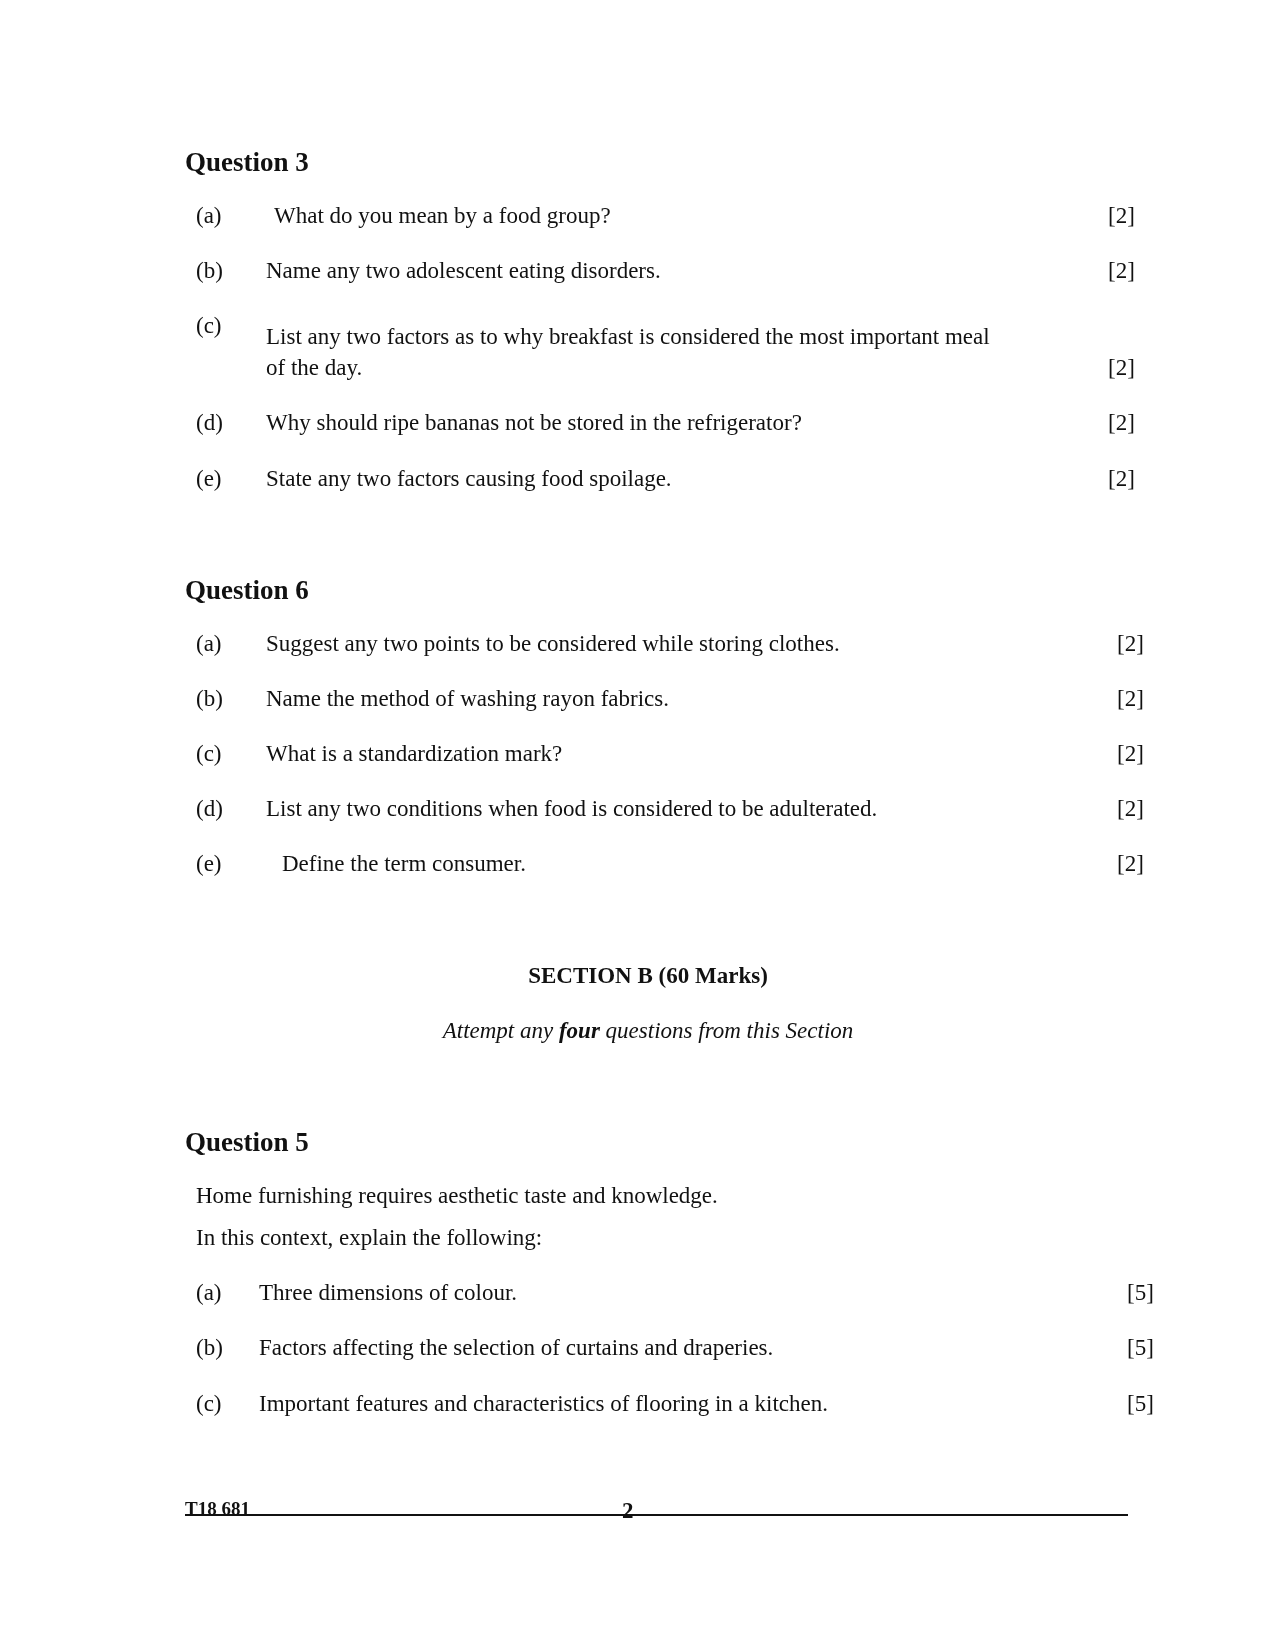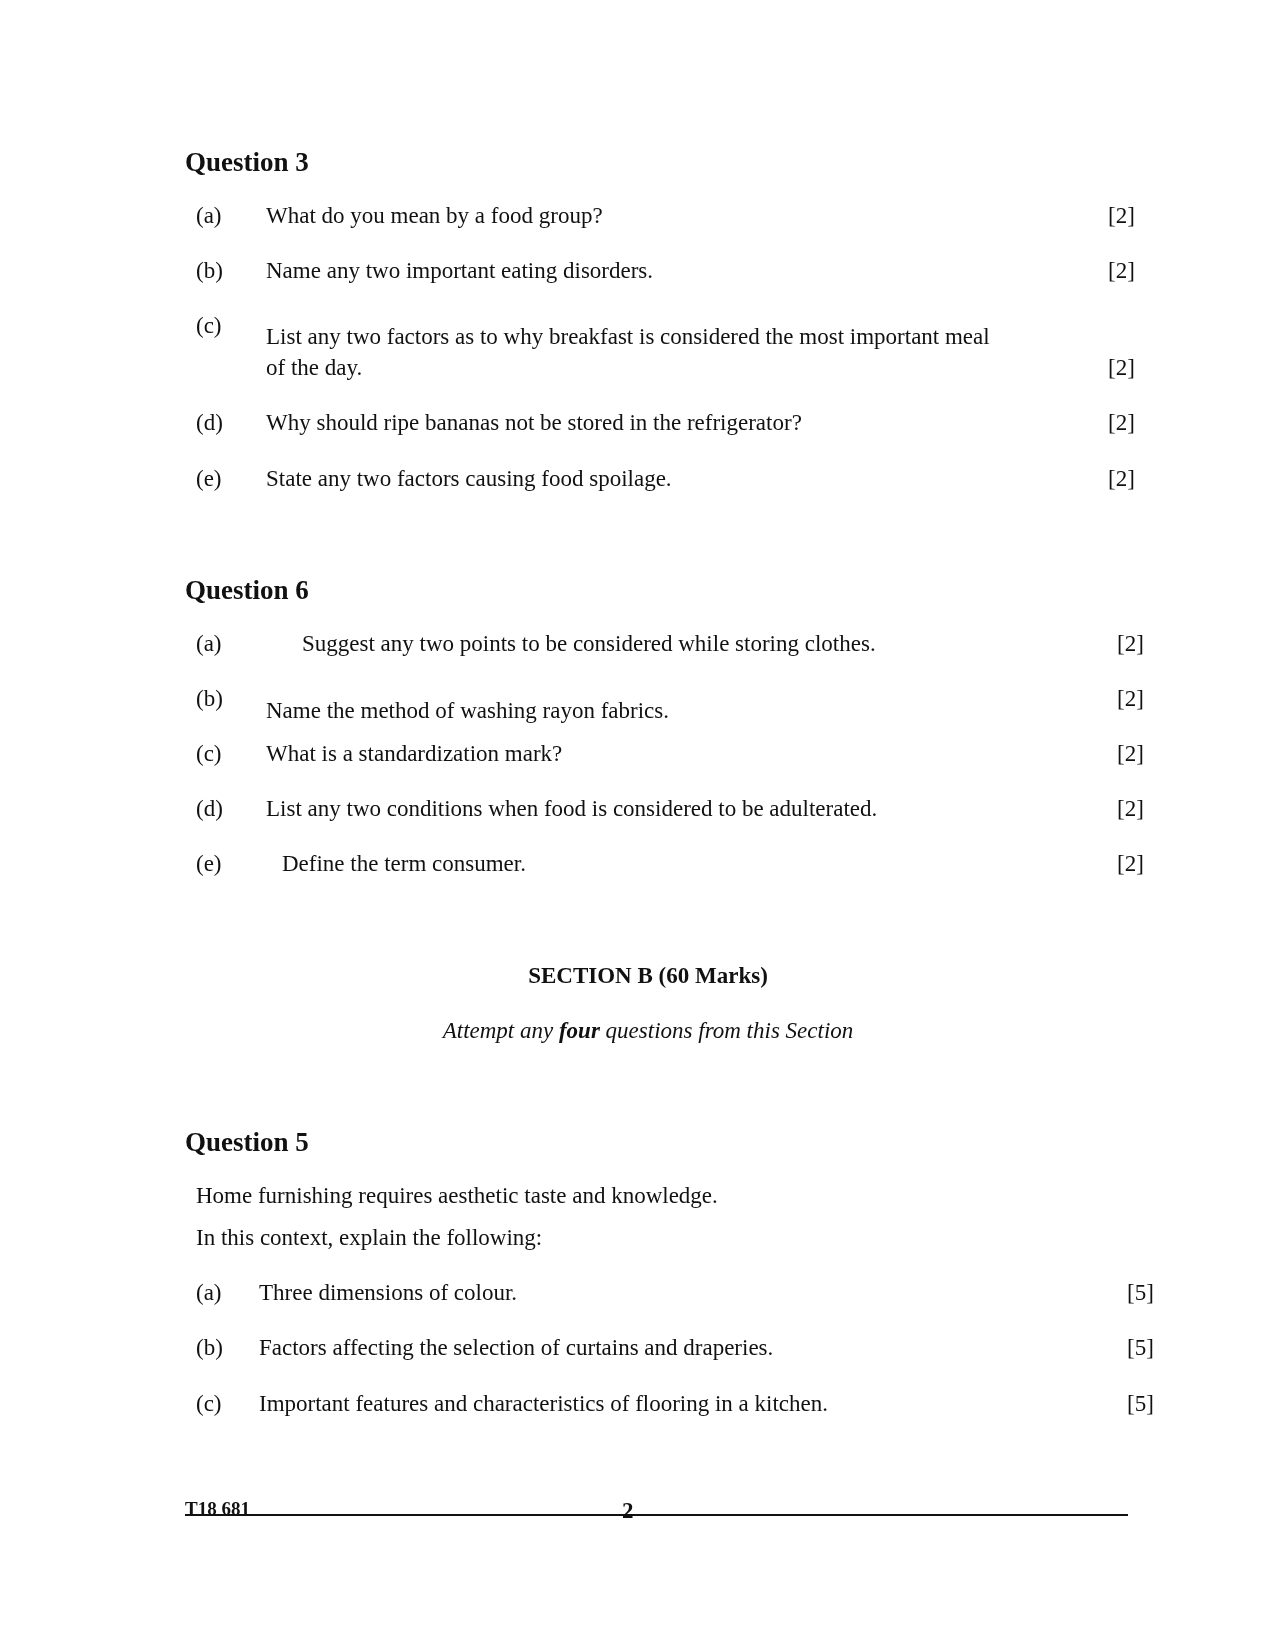--- a/index.html
+++ b/index.html
@@ -18,48 +18,48 @@
   .footer-rule { position: absolute; left: 185px; width: 943px; top: 1514px; height: 0; border-top: 2px solid #111; }
   .footer-code { font-weight: bold; font-size: 19px; }
   .footer-page { font-weight: bold; font-size: 23px; }
 </style>
 </head>
 <body>
 
 <div class="abs qhead" style="left:185px; top:147px;">Question 3</div>
 
 <div class="abs label" style="left:196px; top:203px;">(a)</div>
-<div class="abs qtext" style="left:266px; top:203px;">What do you mean by a food group?</div>
+<div class="abs qtext" style="left:274px; top:203px;">What do you mean by a food group?</div>
 <div class="abs mark" style="left:1108px; top:203px;">[2]</div>
 
 <div class="abs label" style="left:196px; top:258px;">(b)</div>
-<div class="abs qtext" style="left:266px; top:258px;">Name any two important eating disorders.</div>
+<div class="abs qtext" style="left:266px; top:258px;">Name any two adolescent eating disorders.</div>
 <div class="abs mark" style="left:1108px; top:258px;">[2]</div>
 
 <div class="abs label" style="left:196px; top:313px;">(c)</div>
 <div class="abs qtext" style="left:266px; top:313px;margin-top:11px;">List any two factors as to why breakfast is considered the most important meal</div>
 <div class="abs qtext" style="left:266px; top:355px;">of the day.</div>
 <div class="abs mark" style="left:1108px; top:355px;">[2]</div>
 
 <div class="abs label" style="left:196px; top:410px;">(d)</div>
 <div class="abs qtext" style="left:266px; top:410px;">Why should ripe bananas not be stored in the refrigerator?</div>
 <div class="abs mark" style="left:1108px; top:410px;">[2]</div>
 
 <div class="abs label" style="left:196px; top:466px;">(e)</div>
 <div class="abs qtext" style="left:266px; top:466px;">State any two factors causing food spoilage.</div>
 <div class="abs mark" style="left:1108px; top:466px;">[2]</div>
 
 <div class="abs qhead" style="left:185px; top:575px;">Question 6</div>
 
 <div class="abs label" style="left:196px; top:631px;">(a)</div>
-<div class="abs qtext" style="left:266px; top:631px;margin-left:36px;">Suggest any two points to be considered while storing clothes.</div>
+<div class="abs qtext" style="left:266px; top:631px;">Suggest any two points to be considered while storing clothes.</div>
 <div class="abs mark" style="left:1117px; top:631px;">[2]</div>
 
 <div class="abs label" style="left:196px; top:686px;">(b)</div>
-<div class="abs qtext" style="left:266px; top:686px;margin-top:12px;">Name the method of washing rayon fabrics.</div>
+<div class="abs qtext" style="left:266px; top:686px;">Name the method of washing rayon fabrics.</div>
 <div class="abs mark" style="left:1117px; top:686px;">[2]</div>
 
 <div class="abs label" style="left:196px; top:741px;">(c)</div>
 <div class="abs qtext" style="left:266px; top:741px;">What is a standardization mark?</div>
 <div class="abs mark" style="left:1117px; top:741px;">[2]</div>
 
 <div class="abs label" style="left:196px; top:796px;">(d)</div>
 <div class="abs qtext" style="left:266px; top:796px;">List any two conditions when food is considered to be adulterated.</div>
 <div class="abs mark" style="left:1117px; top:796px;">[2]</div>
 

